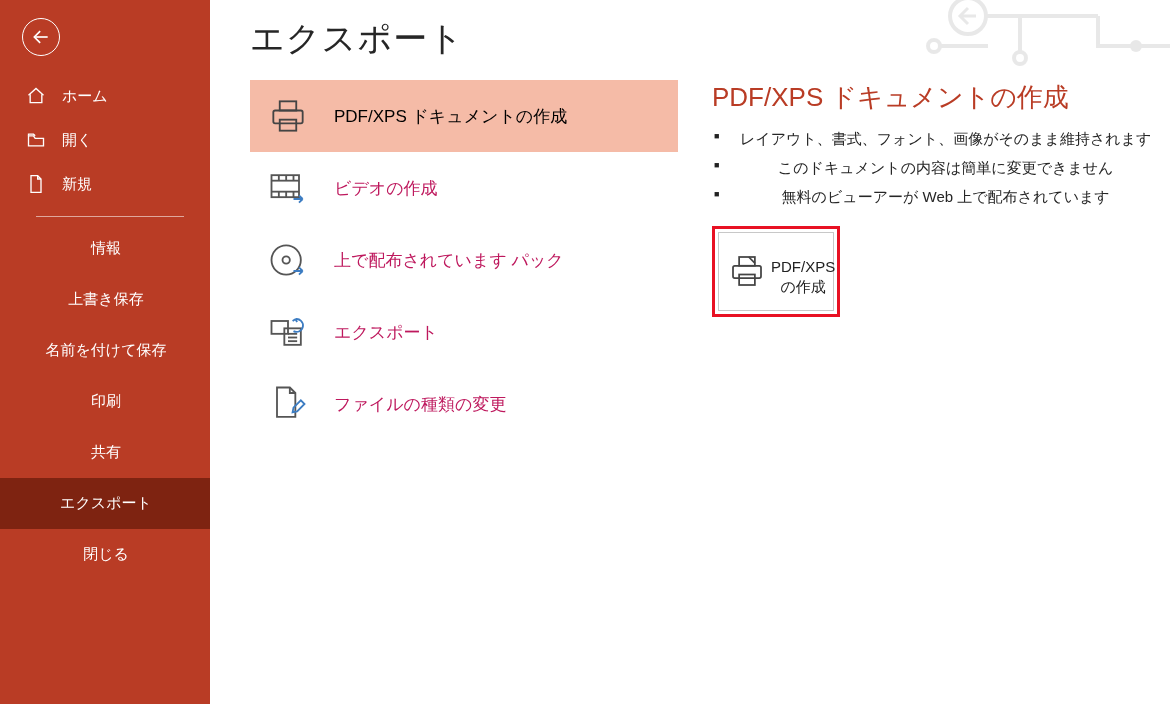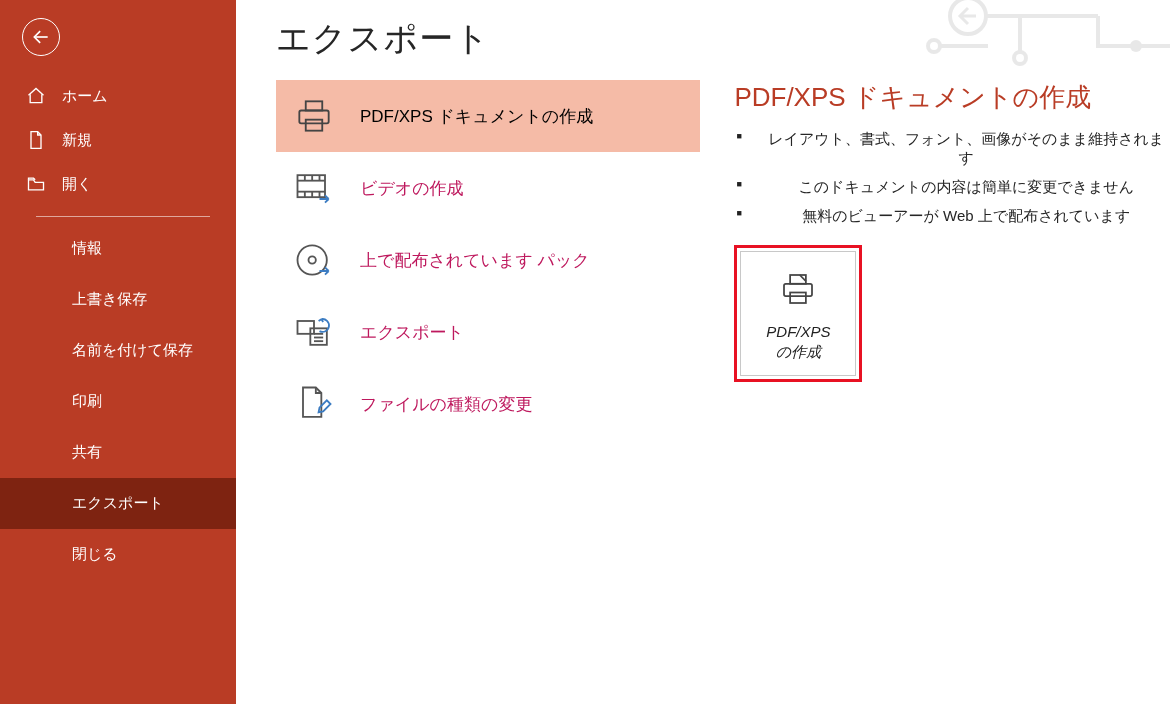--- a/index.html
+++ b/index.html
@@ -6,21 +6,21 @@
     body {
       font-family: "Yu Gothic UI", "Meiryo", sans-serif;
       width: 1170px;
       height: 704px;
       display: flex;
       overflow: hidden;
       background: #fff;
     }
     
     .sidebar {
-      width: 236px;
+      width: 210px;
       height: 100%;
       background: #b93c25;
       color: #fff;
       display: flex;
       flex-direction: column;
       font-size: 15px;
     }
     .back-btn {
       width: 38px; height: 38px;
       border: 1.5px solid #fff;
@@ -34,22 +34,23 @@
       display: flex; align-items: center;
       padding: 12px 0 12px 26px;
       cursor: pointer;
     }
     .side-item .icon { width: 22px; margin-right: 14px; display:flex; }
     .side-divider {
       border: none; border-top: 1px solid rgba(255,255,255,.55);
       margin: 10px 26px 6px 36px;
     }
     .side-sub {
-      padding: 16px 26px 16px 72px;
-      cursor: pointer;
+      padding: 16px 26px 16px 28px;
+      cursor: pointer;
+      text-align: center;
     }
     .side-sub.active { background: #7e2311; }
     
     .main {
       flex: 1;
       position: relative;
       padding: 16px 0 0 40px;
       display: flex;
       flex-direction: column;
     }
@@ -104,23 +105,22 @@
     }
     .big-btn {
       margin-top: 14px;
       width: 128px;
       border: 3px solid #e81123;
       padding: 3px;
       cursor: pointer;
     }
     .big-btn-inner{
       border:1px solid #c8c8c8;
-      display:flex; flex-direction:column; align-items:center;
+      display:flex; flex-direction:row; align-items:center;
       padding:16px 4px 12px;
-      font-style:italic;
     }
     .big-btn-label { font-size: 15px; color:#222; text-align:center; line-height:1.35; margin-top:8px;}
     
     .decor {
       position: absolute; top: 0; right: 0;
       width: 260px; height: 70px;
       opacity: .35;
       pointer-events:none;
     }
   </style>
@@ -140,34 +140,34 @@
       <svg width="20" height="20" viewBox="0 0 24 24" fill="none" stroke="#fff" stroke-width="1.6">
           <path d="M3 11 12 3l9 8"></path>
           <path d="M5 10v10h14V10"></path>
         </svg>
     </span>
     <span>ホーム</span>
   </div>
   <div class="side-item">
     <span class="icon">
       <svg width="20" height="20" viewBox="0 0 24 24" fill="none" stroke="#fff" stroke-width="1.6">
+          <path d="M3 7h6l2 3h10v9H3z"></path>
+          <path d="M3 7V5h6l2 2"></path>
+        </svg>
+    </span>
+    <span>開く</span>
+  </div>
+  <div class="side-item">
+    <span class="icon">
+      <svg width="20" height="20" viewBox="0 0 24 24" fill="none" stroke="#fff" stroke-width="1.6">
           <path d="M6 2h8l4 4v16H6z"></path>
           <path d="M14 2v4h4"></path>
         </svg>
     </span>
     <span>新規</span>
-  </div>
-  <div class="side-item">
-    <span class="icon">
-      <svg width="20" height="20" viewBox="0 0 24 24" fill="none" stroke="#fff" stroke-width="1.6">
-          <path d="M3 7h6l2 3h10v9H3z"></path>
-          <path d="M3 7V5h6l2 2"></path>
-        </svg>
-    </span>
-    <span>開く</span>
   </div>
 
   <hr class="side-divider">
 
   <div class="side-sub">情報</div>
   <div class="side-sub">上書き保存</div>
   <div class="side-sub">名前を付けて保存</div>
   <div class="side-sub">印刷</div>
   <div class="side-sub">共有</div>
   <div class="side-sub active">エクスポート</div>

